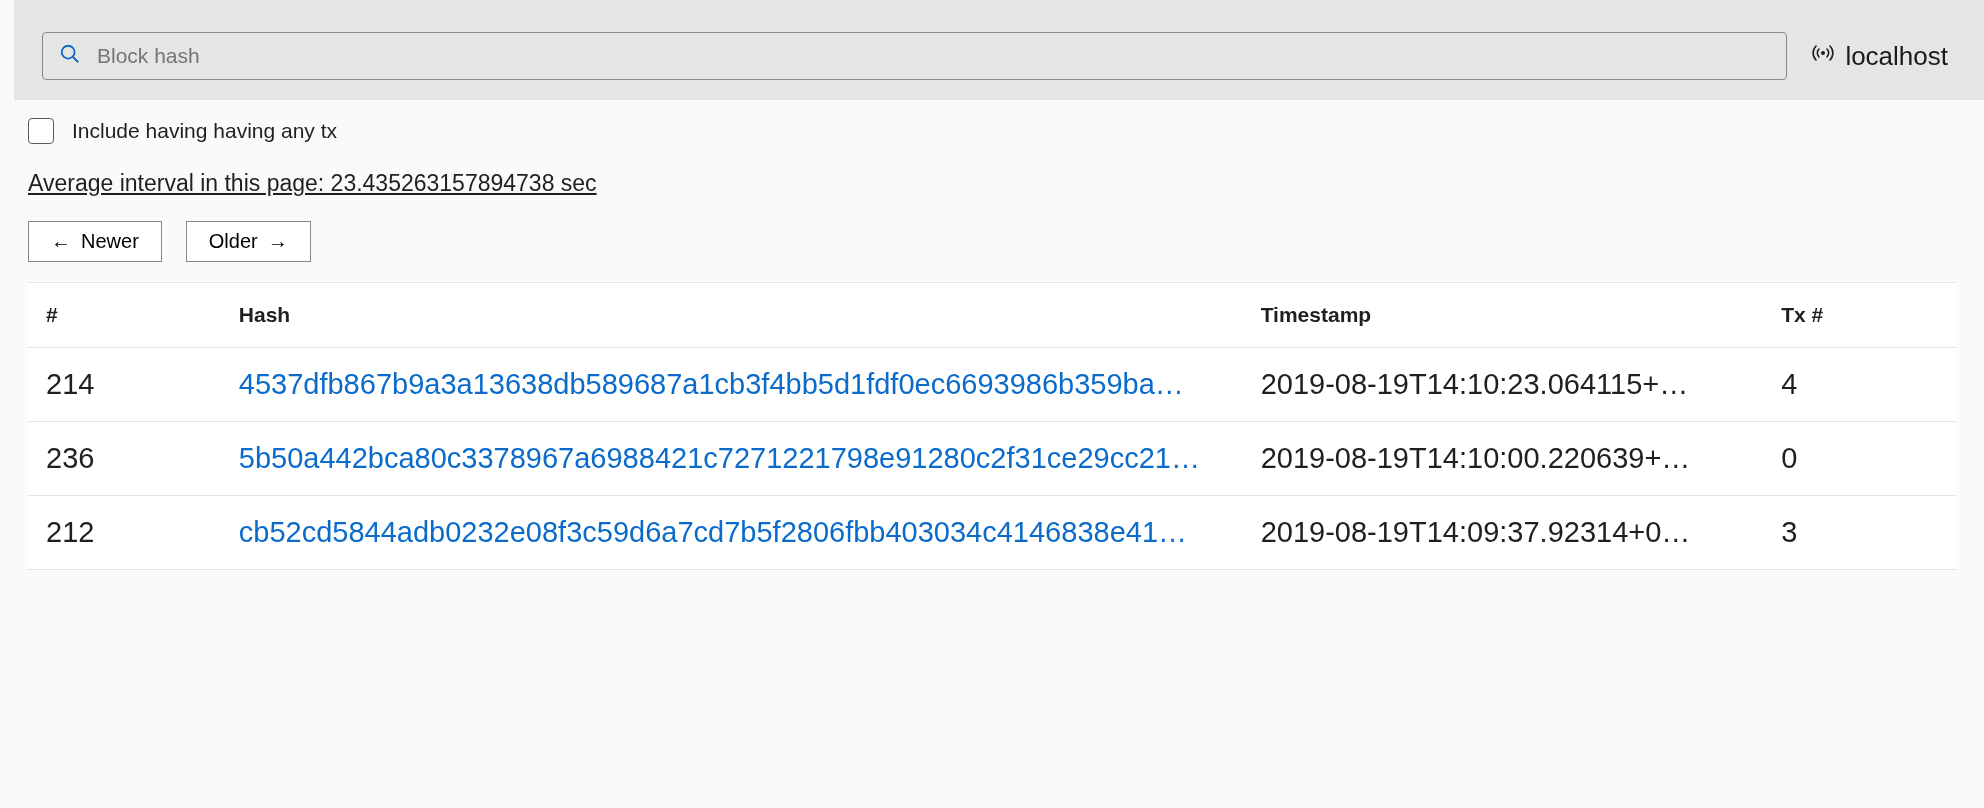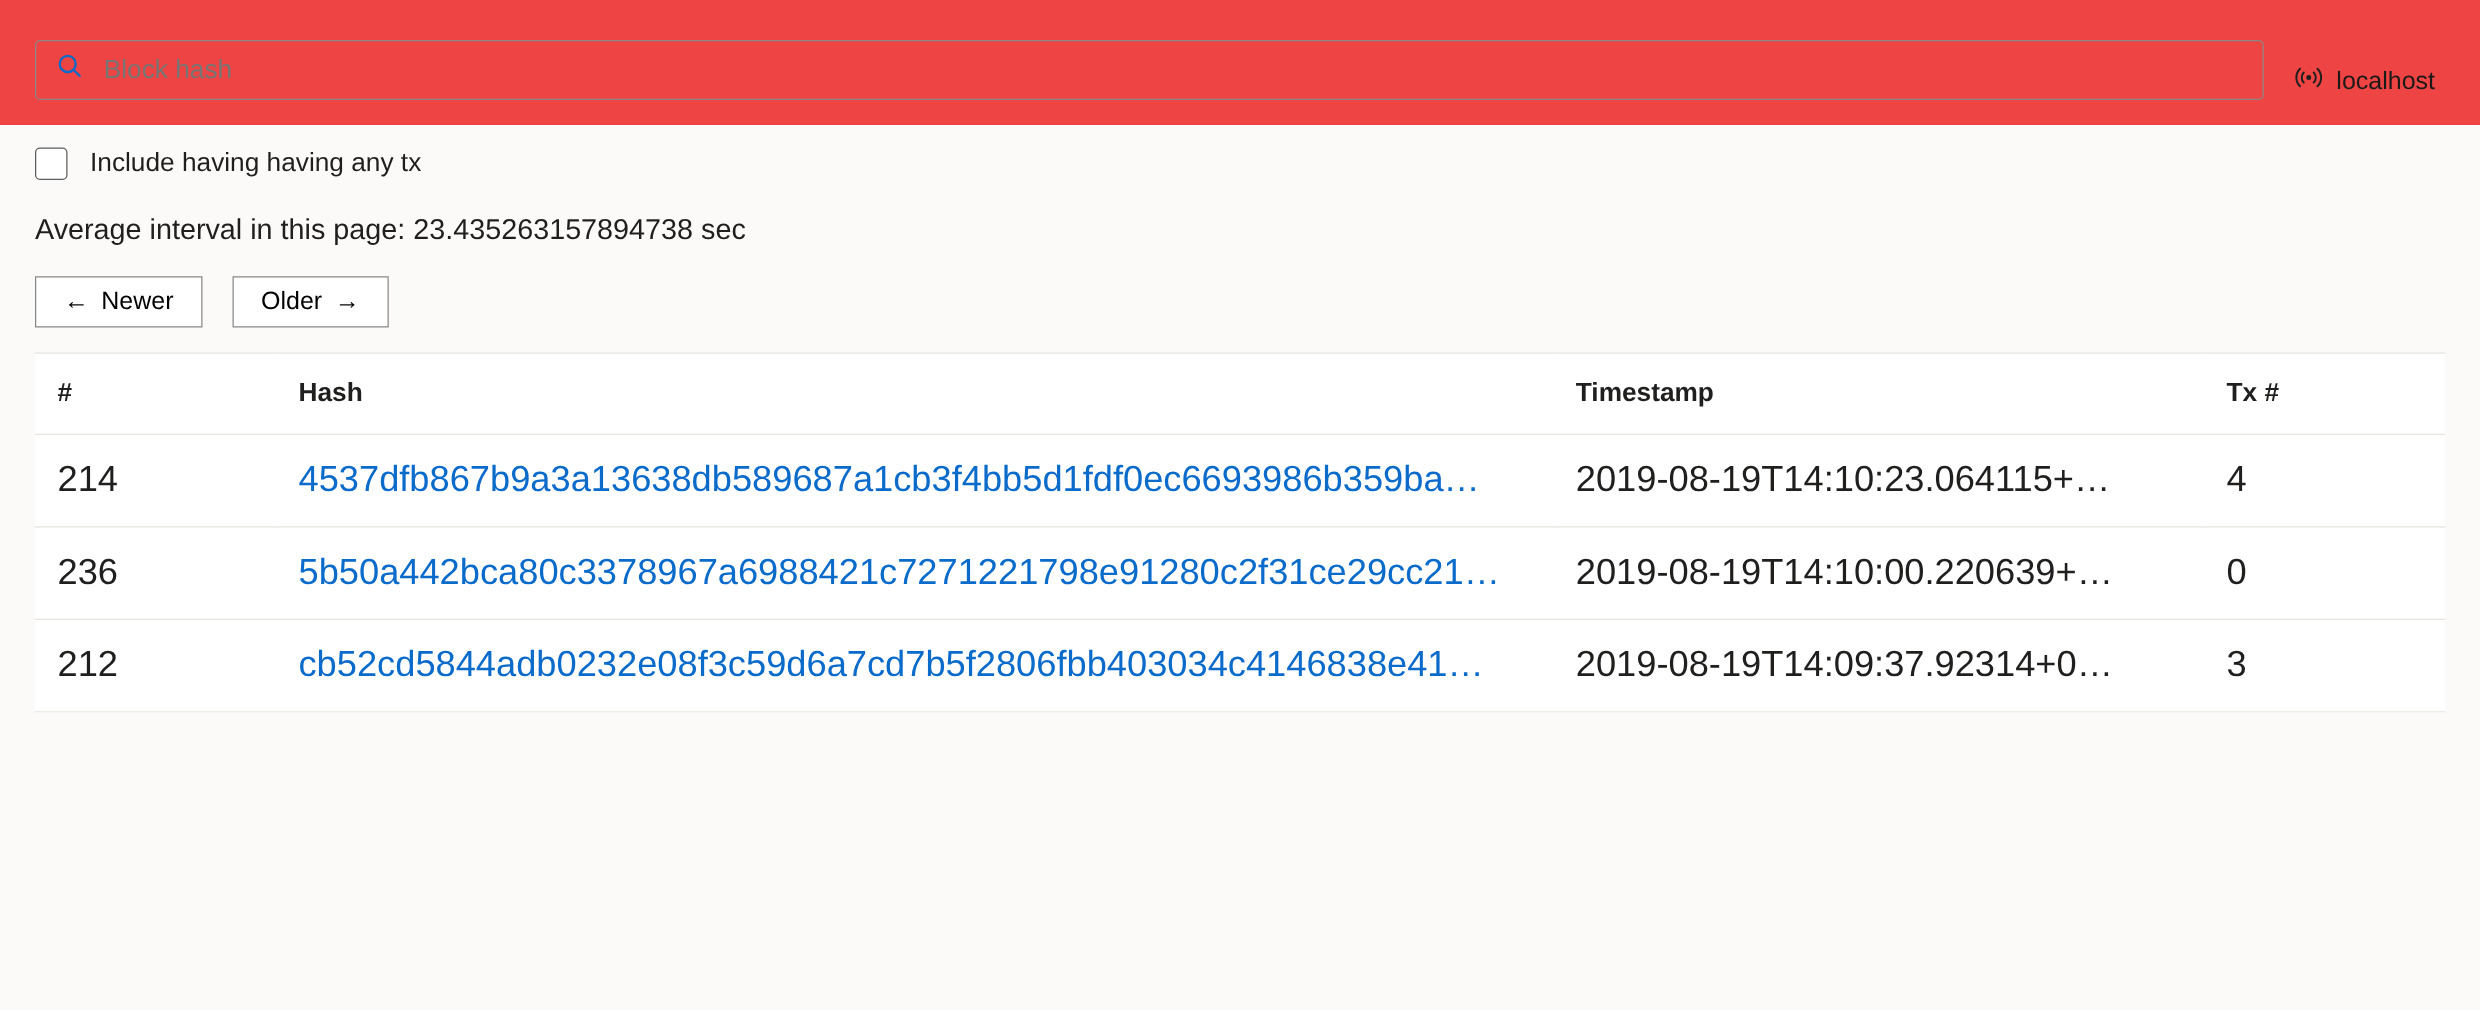--- a/index.html
+++ b/index.html
@@ -4,24 +4,25 @@
   <style>
     * { box-sizing: border-box; margin: 0; padding: 0; }
     body {
       font-family: "Segoe UI", -apple-system, BlinkMacSystemFont, sans-serif;
       background: #fcfaf8;
       color: #201f1e;
       font-size: 21px;
     }
     .topbar {
       display: flex;
-      align-items: flex-end;
+      align-items: center;
       padding: 32px 28px 20px 28px;
       gap: 24px;
-      background: #ef4444;
+      background: #e5e5e5;
+      margin-left: 14px;
     }
     .search-wrap {
       flex: 1;
       display: flex;
       align-items: center;
       border: 1px solid #8a8886;
       border-radius: 4px;
       height: 48px;
       padding: 0 16px;
       gap: 16px;
@@ -33,38 +34,38 @@
       width: 100%;
       font-size: 21px;
       color: #201f1e;
       background: transparent;
     }
     .search-input::placeholder { color: #767573; }
     .endpoint {
       display: flex;
       align-items: center;
       gap: 10px;
-      font-size: 20px;
+      font-size: 26px;
       color: #1b1a19;
       padding-right: 8px;
     }
     .content { padding: 18px 28px 0 28px; }
     .checkbox-row {
       display: flex;
       align-items: center;
       gap: 18px;
       margin-bottom: 26px;
     }
     .checkbox-box {
       width: 26px; height: 26px;
       border: 1px solid #5c5c5c;
       border-radius: 4px;
       background: #fff;
     }
-    .stat-line { font-size: 23px; margin-bottom: 24px; }
+    .stat-line { font-size: 23px; margin-bottom: 24px; text-decoration: underline; }
     .pager-row { display: flex; gap: 24px; margin-bottom: 20px; }
     .nav-btn {
       border: 1px solid #8a8886;
       background: #fff;
       padding: 8px 22px;
       font-size: 20px;
       cursor: pointer;
       display: flex;
       align-items: center;
       gap: 10px;

